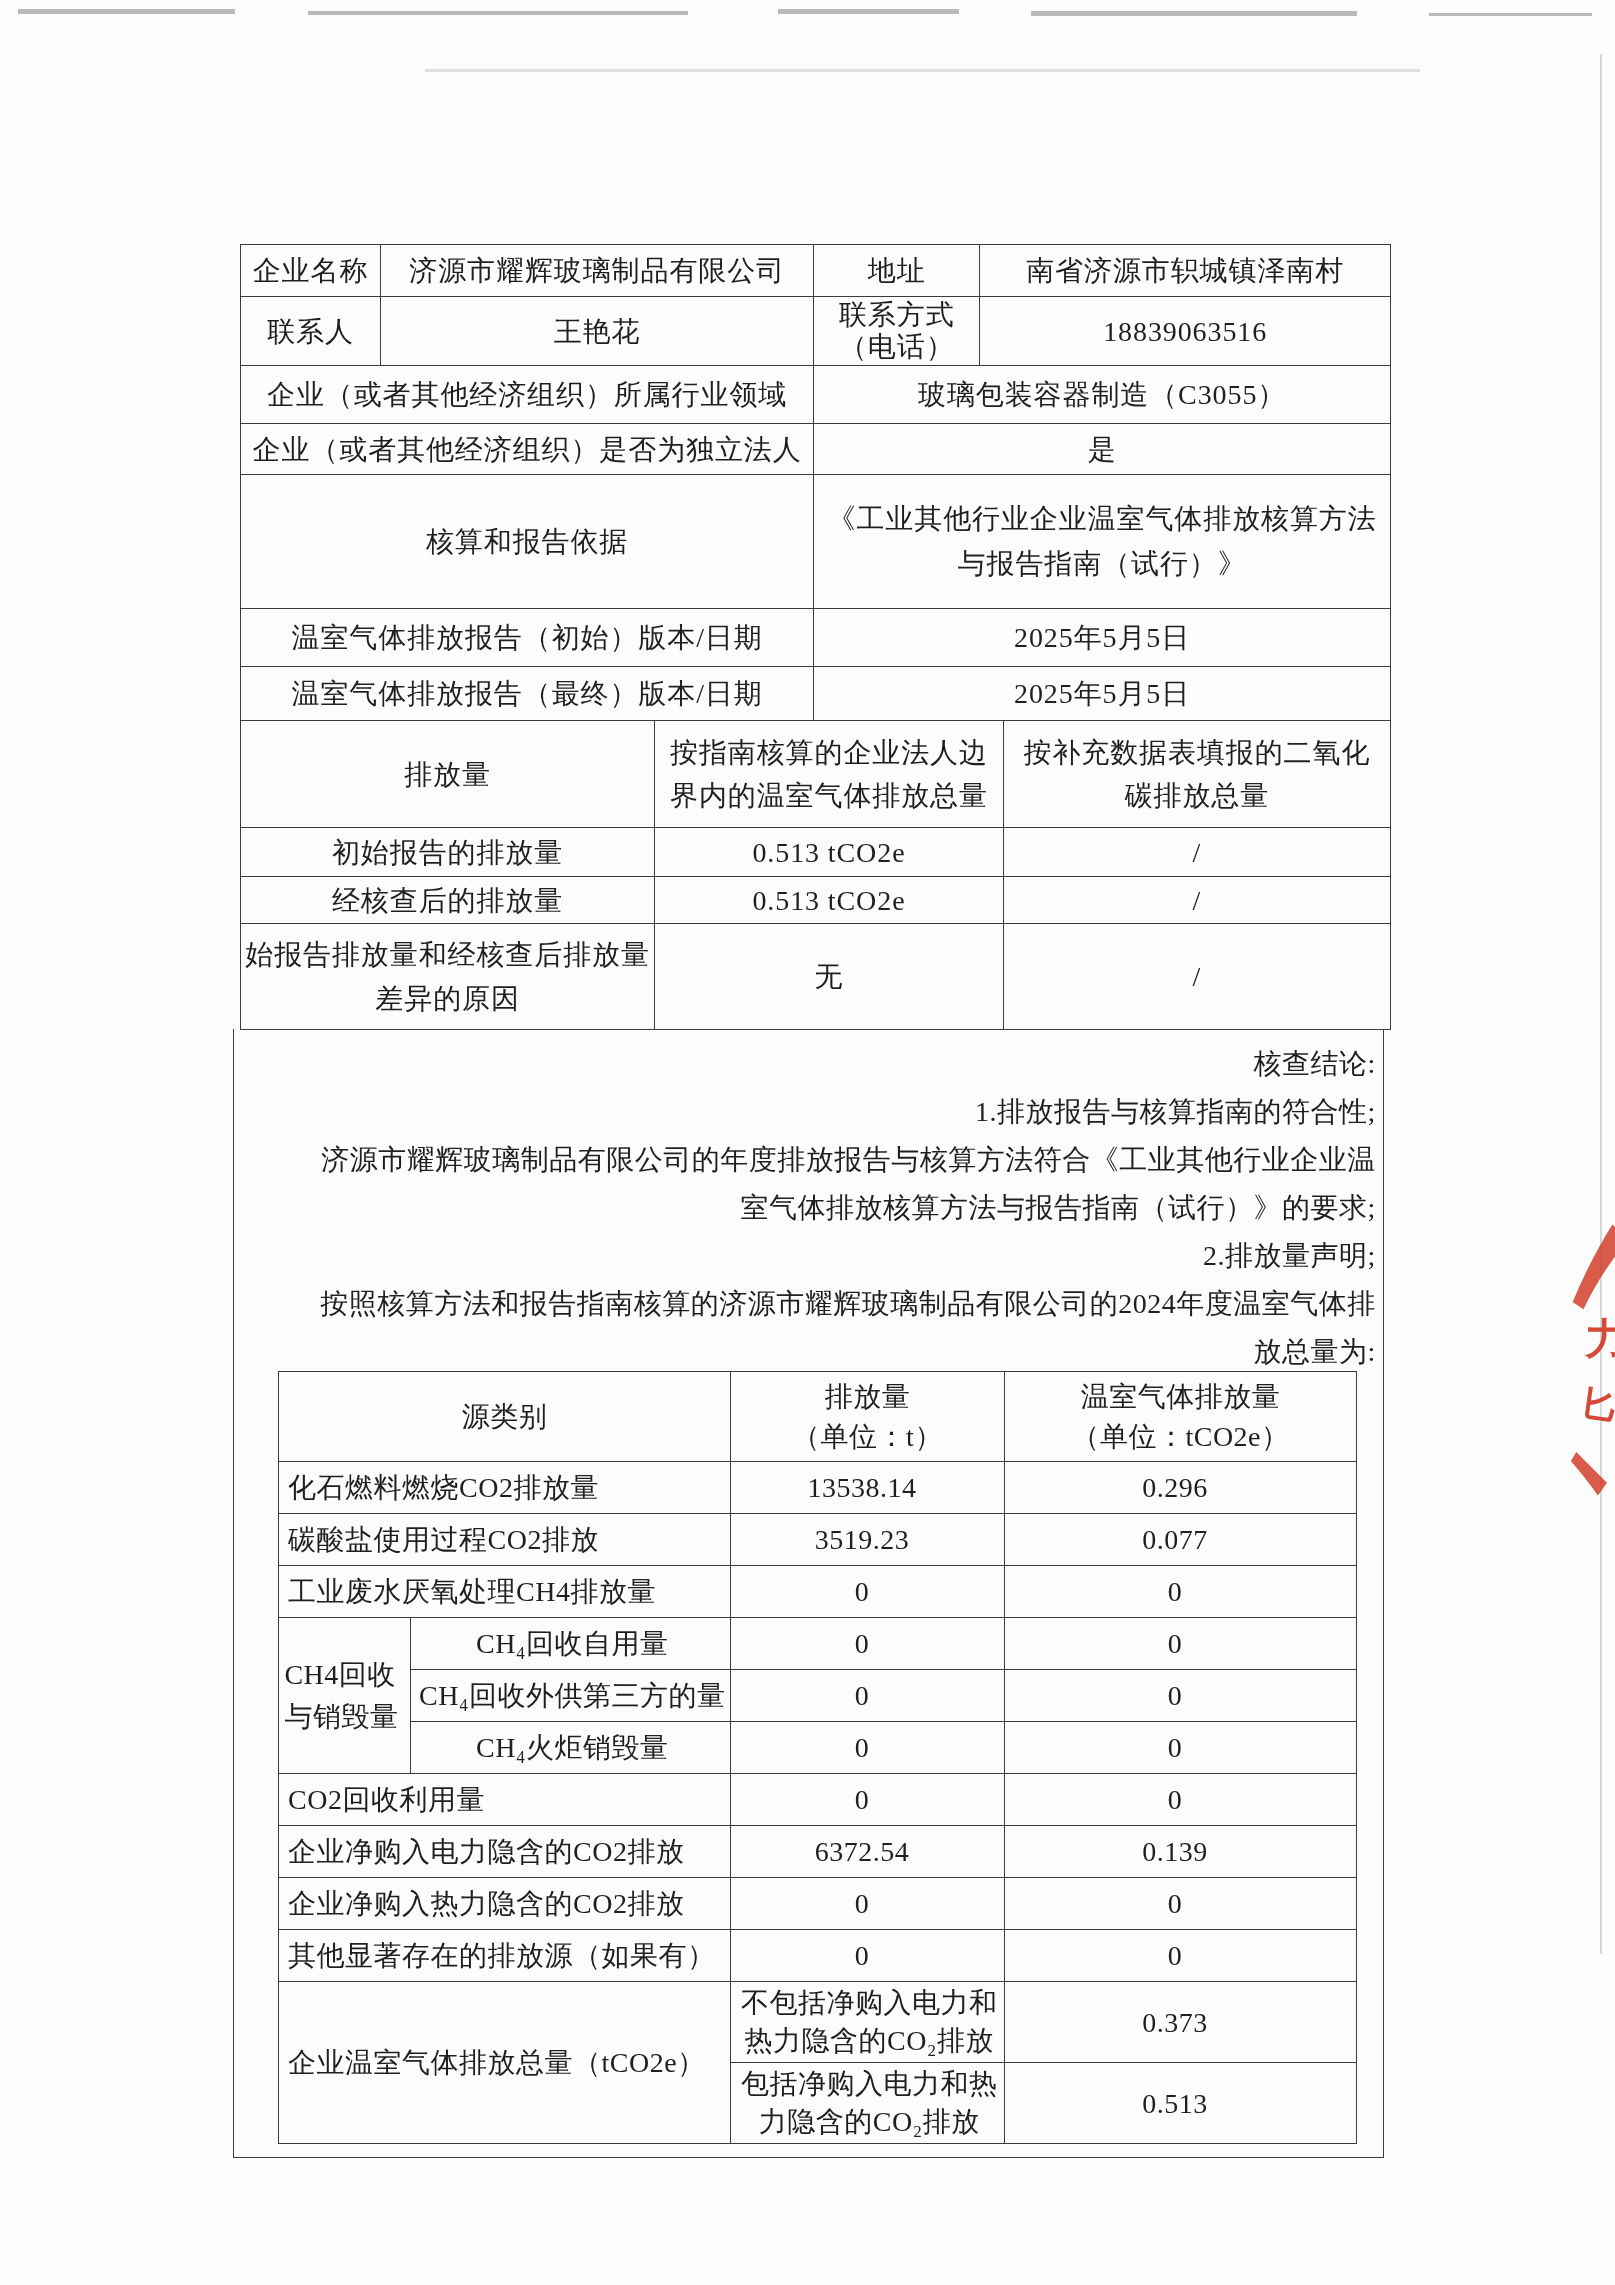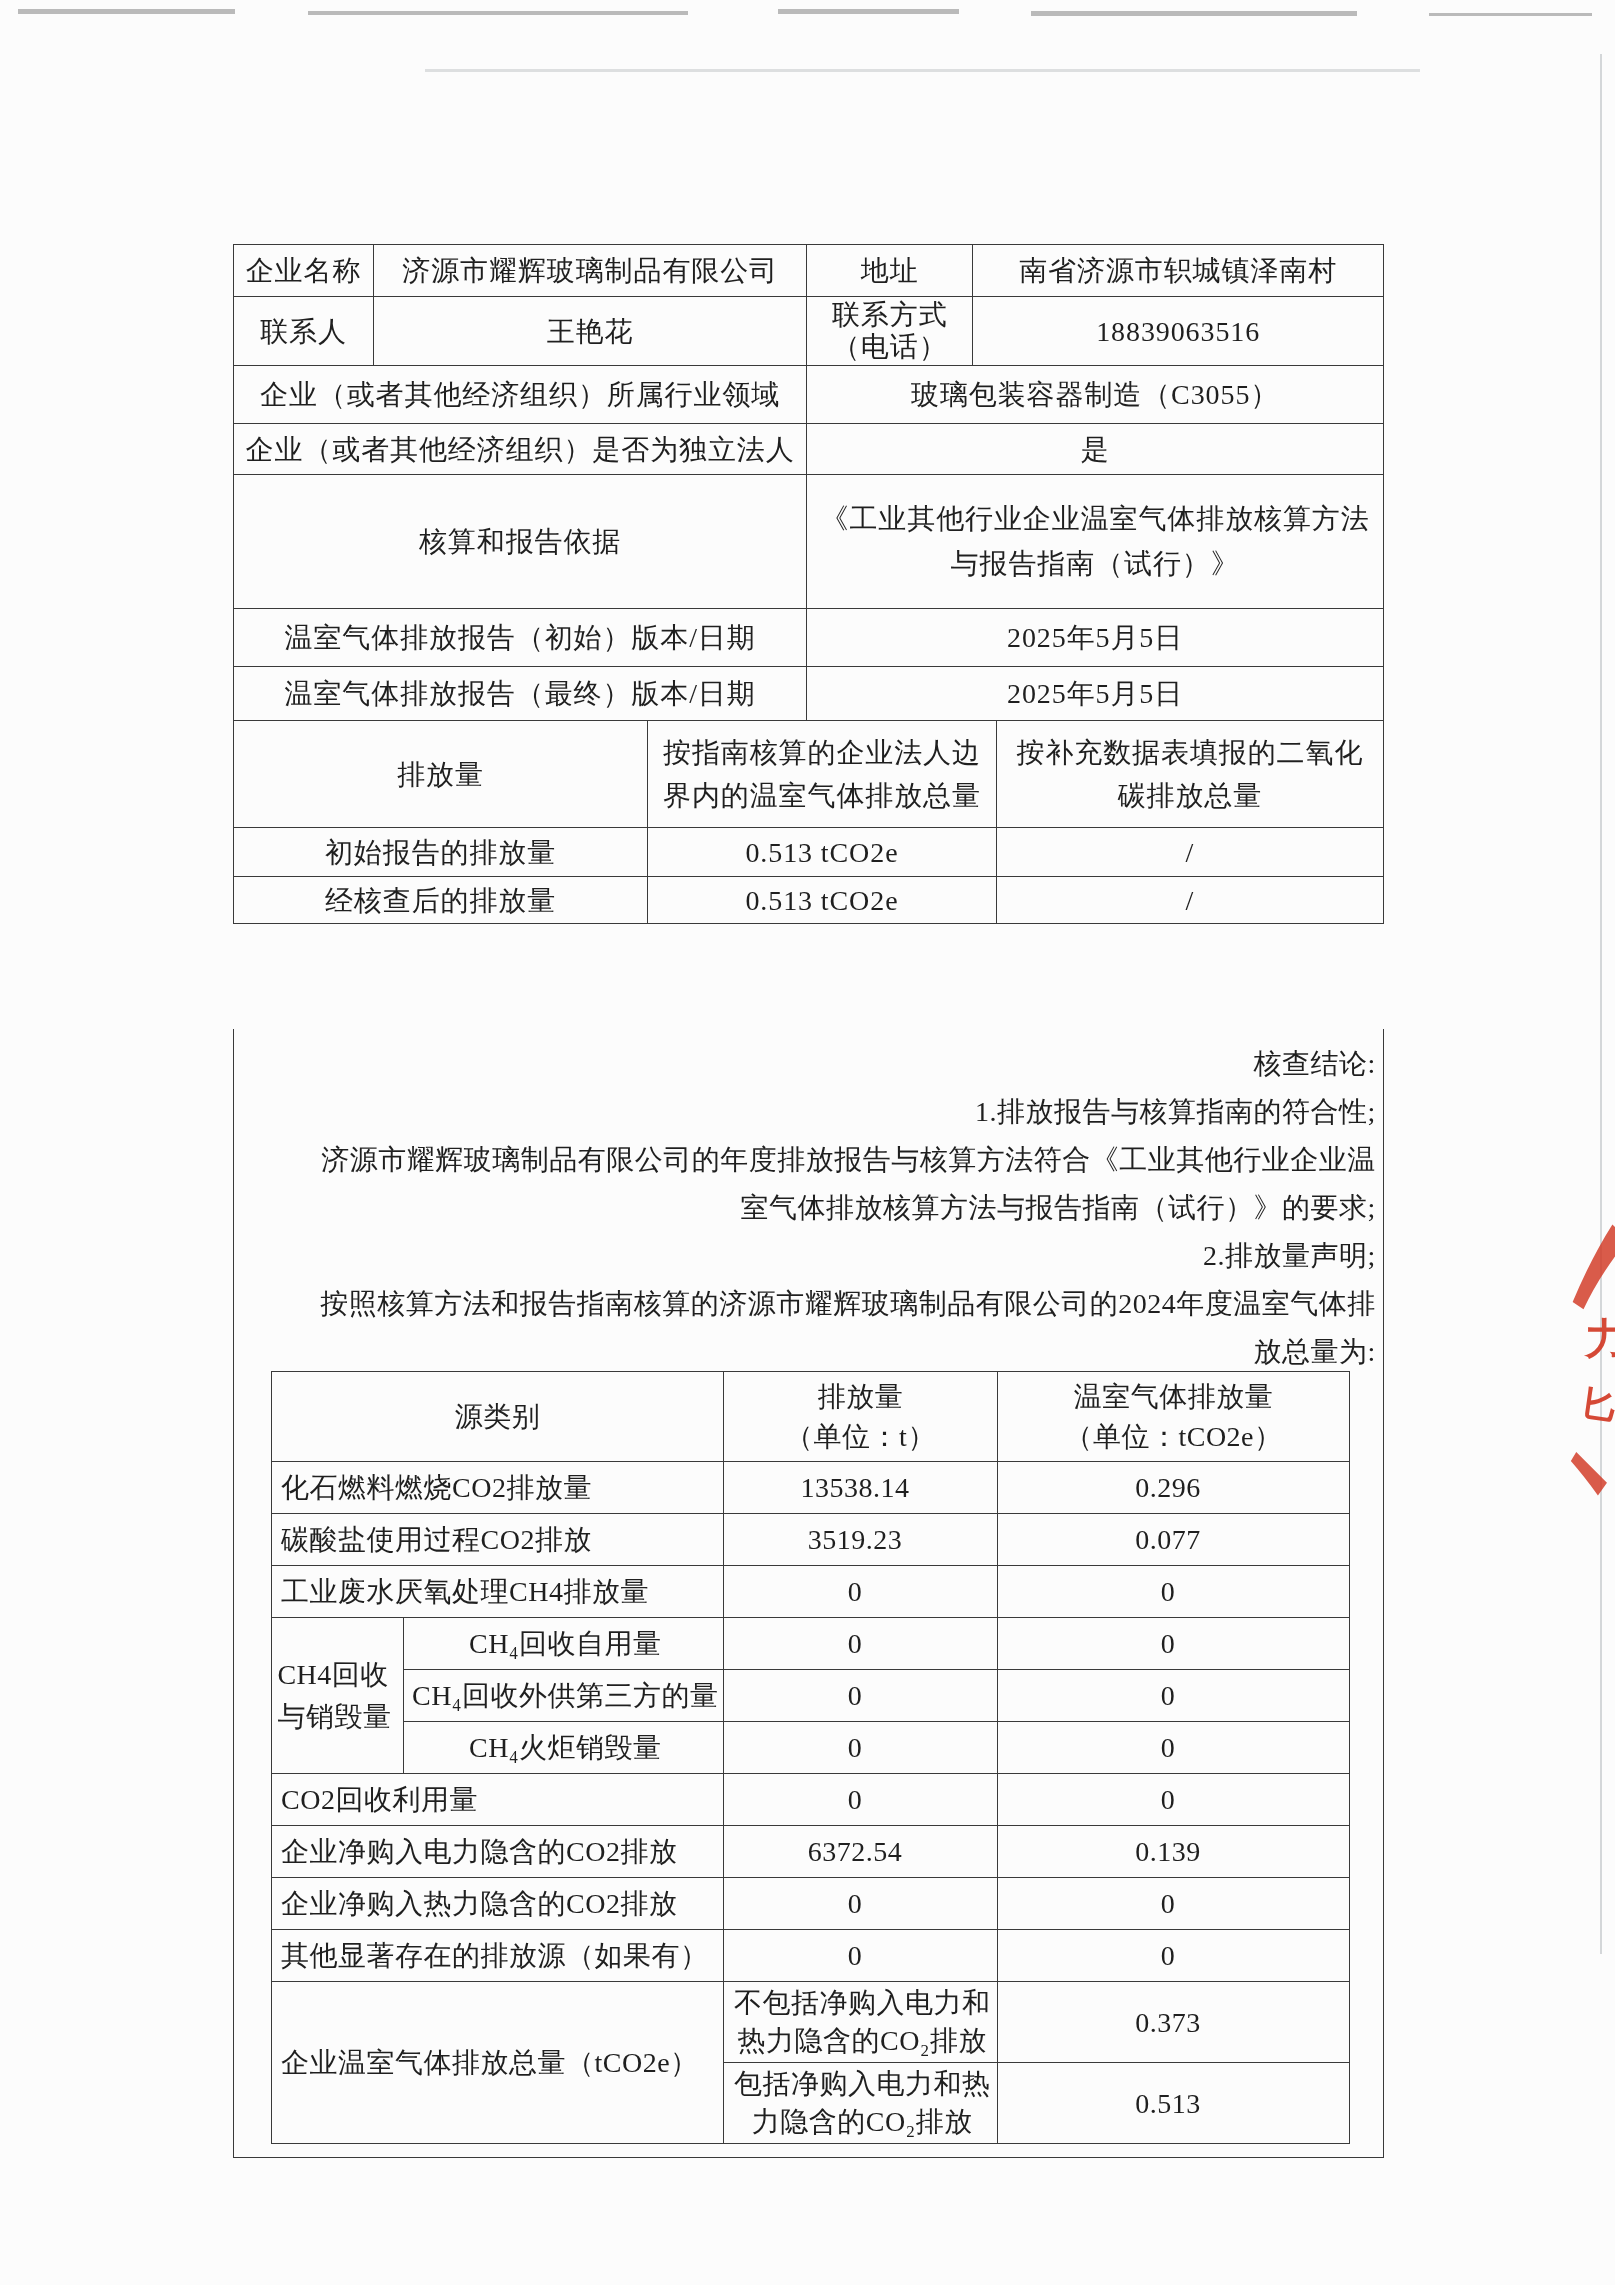--- a/index.html
+++ b/index.html
@@ -2,21 +2,21 @@
 <html style="font-size:14.5px"><head>
 <meta charset="utf-8">
 <style>
   html,body{margin:0;padding:0;background:#e8e8e8;}
   .page{
     position:relative; width:1616px; height:2285px;
     background:#fcfcfc; overflow:hidden;
     font-family:"Liberation Serif","DejaVu Serif",serif;
     color:#1f1f1f;
   }
-  table{border-collapse:collapse; table-layout:fixed;}
+  table{border-collapse:collapse; table-layout:fixed;margin-left:7px;}
   td{border:1.8px solid #3a3a3a; overflow:hidden; text-align:center;
      vertical-align:middle; font-size:28px; letter-spacing:0.9px;
      white-space:pre-line; line-height:1.25; padding:0 3.6px;}
   
   .info-table{position:absolute; left:233px; top:244px; width:1151px;}
   
   .src-table{position:absolute; left:271px; top:1371px; width:1078px;}
   .src-table td{letter-spacing:0.5px;}
   .src-table td.lbl{text-align:left; padding-left:9px;}
   .src-table td.num{padding-right:14.5px;}
@@ -116,20 +116,26 @@
     <tr class="h54">
       <td colspan="2">初始报告的排放量</td>
       <td colspan="3">0.513 tCO2e</td>
       <td>/</td>
     </tr>
     <tr class="h52">
       <td colspan="2">经核查后的排放量</td>
       <td colspan="3">0.513 tCO2e</td>
       <td>/</td>
     </tr>
+    <tr class="h117">
+      <td colspan="2" style="line-height:1.55;">始报告排放量和经核查后排放量
+差异的原因</td>
+      <td colspan="3">无</td>
+      <td>/</td>
+    </tr>
   </tbody>
     </table>
 
   <div class="conclusion-cell">
     <p class="conclusion-text">核查结论:
 　　1.排放报告与核算指南的符合性;
 　　济源市耀辉玻璃制品有限公司的年度排放报告与核算方法符合《工业其他行业企业温
 室气体排放核算方法与报告指南（试行）》的要求;
 　　2.排放量声明;
 　　按照核算方法和报告指南核算的济源市耀辉玻璃制品有限公司的2024年度温室气体排

